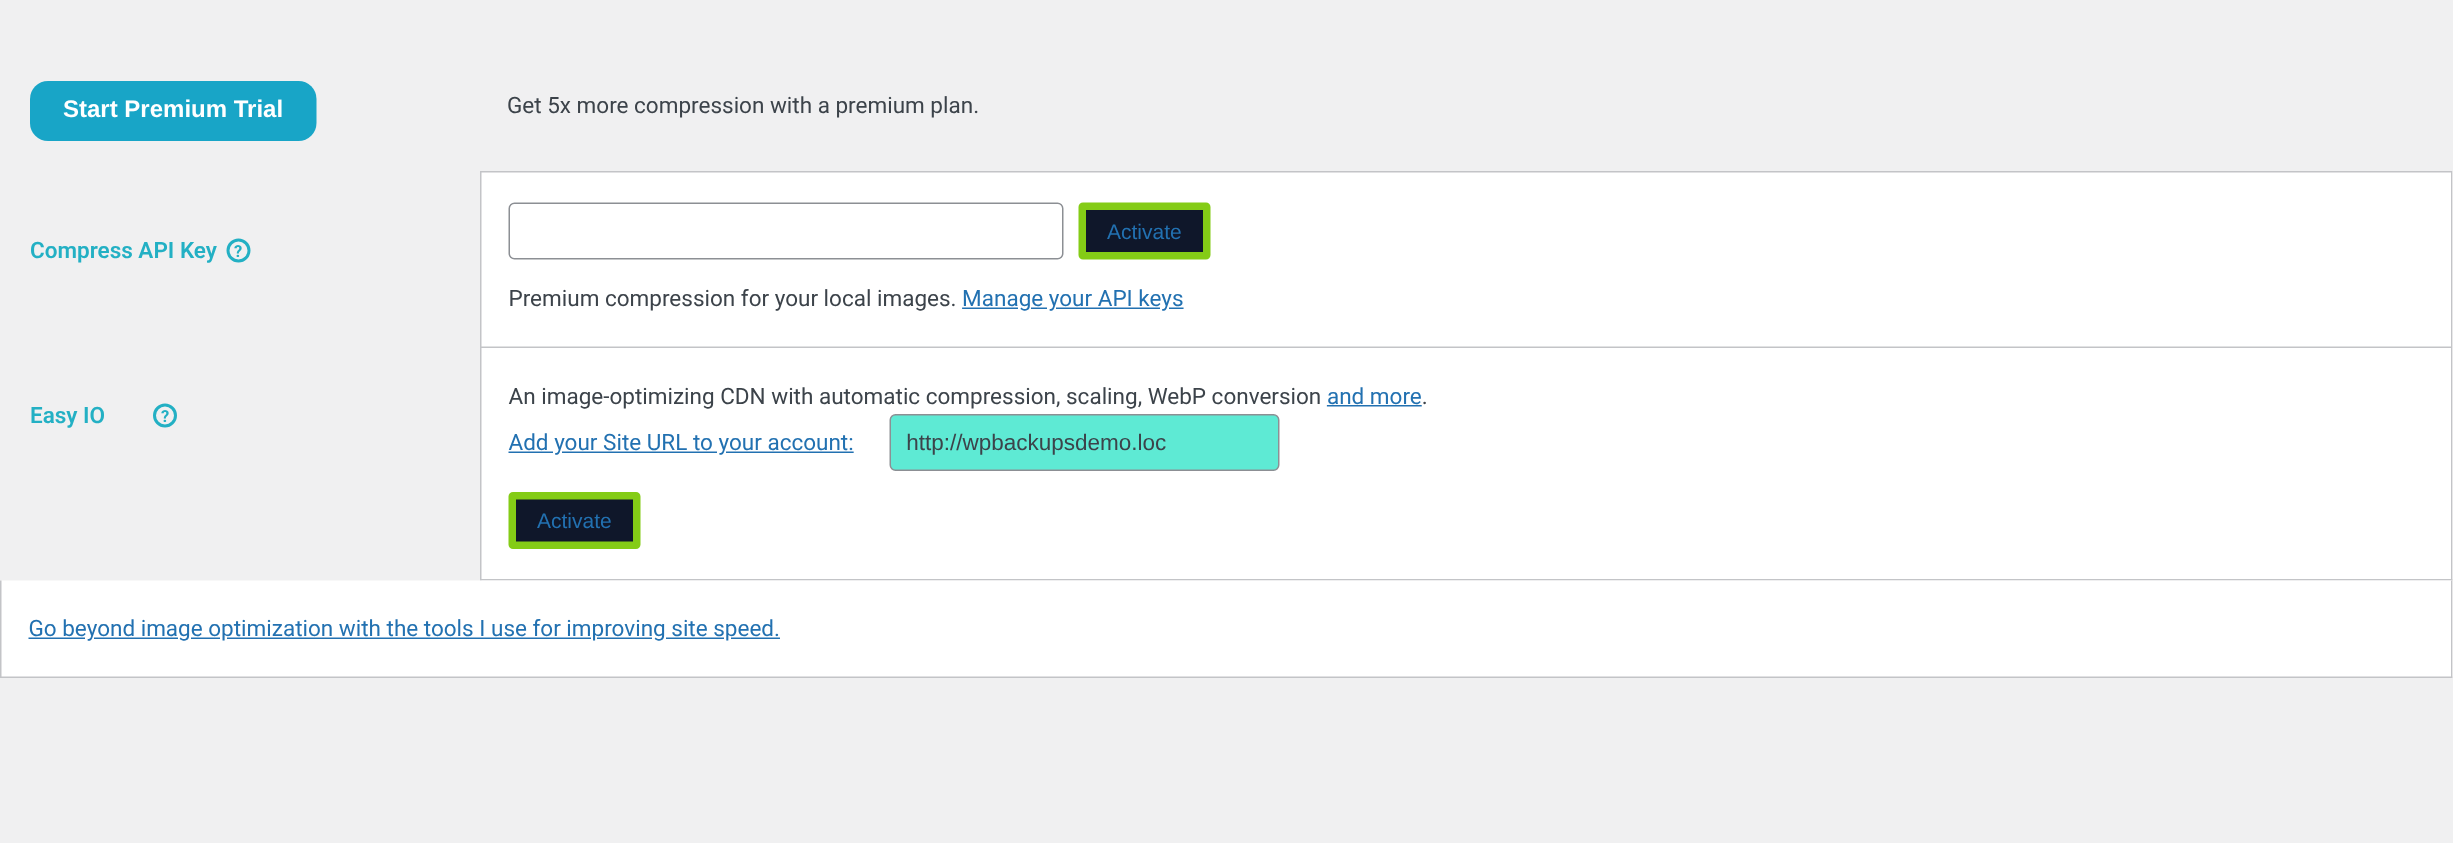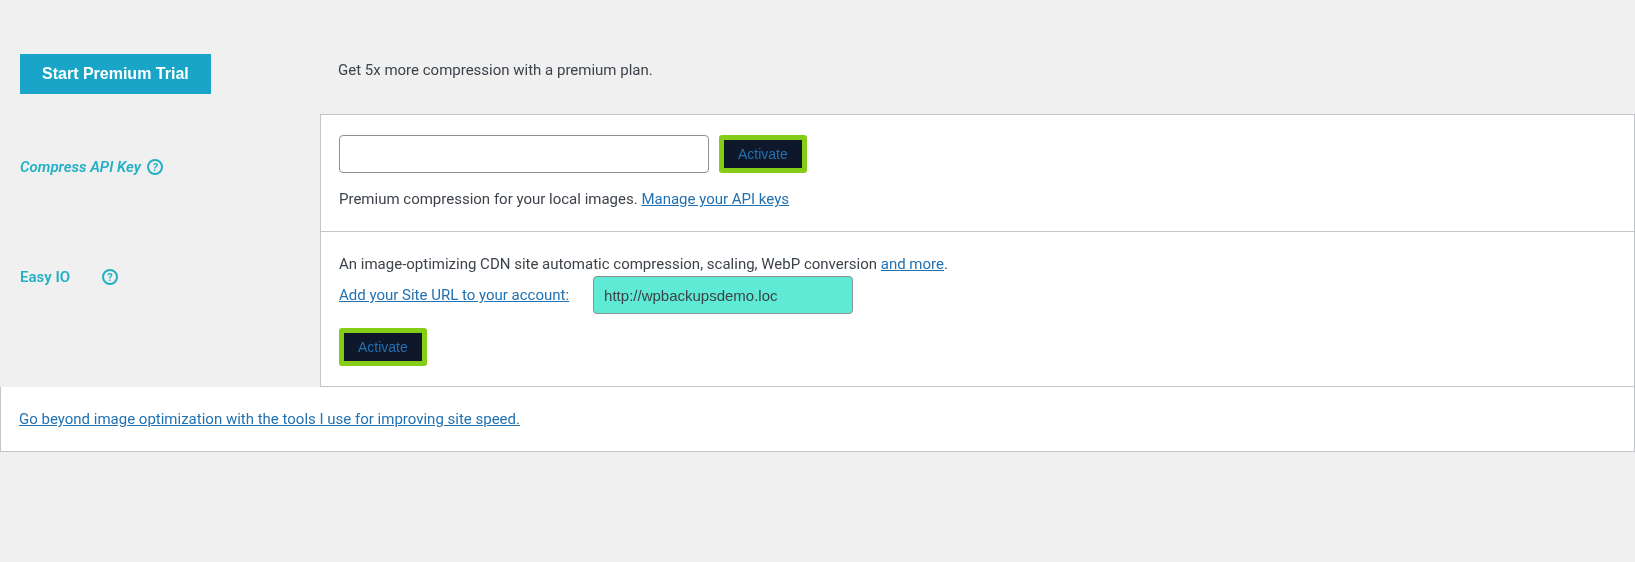--- a/index.html
+++ b/index.html
@@ -43,21 +43,21 @@
     background: #fff;
     border: 1px solid #c3c4c7;
   }
   .row.boxed + .row.boxed .content-col {
     border-top: none;
   }
   .btn-primary {
     background: #18a5c7;
     color: #fff;
     border: none;
-    border-radius: 0;
+    border-radius: 12px;
     padding: 11px 22px;
     font-size: 16px;
     font-weight: 600;
     cursor: pointer;
     display: inline-block;
   }
   .btn-secondary {
     background: #0f172a;
     border: 5px solid #84cc16;
     color: #2271b1;
@@ -138,21 +138,21 @@
   <div class="row">
     <div class="label-col premium-label">
       <button class="btn-primary">Start Premium Trial</button>
     </div>
     <div class="content-col" style="padding-top:38px;">
       <span>Get 5x more compression with a premium plan.</span>
     </div>
   </div>
 
   <div class="row boxed">
-    <div class="label-col" style="padding-top:44px;font-style:italic;">
+    <div class="label-col" style="padding-top:44px;">
       <span>Compress API Key</span>
       <span class="help-icon">?</span>
     </div>
     <div class="content-col">
       <div class="field-row">
         <input type="text" class="text-input" value="" style="">
         <button class="btn-secondary">Activate</button>
       </div>
       <div class="desc">
         <span>Premium compression for your local images. </span><a class="link">Manage your API keys</a>
@@ -160,21 +160,21 @@
     </div>
   </div>
 
   <div class="row boxed">
     <div class="label-col" style="padding-top:36px;gap:32px;">
       <span>Easy IO</span>
       <span class="help-icon">?</span>
     </div>
     <div class="content-col">
       <div class="desc">
-        <span>An image-optimizing CDN site automatic compression, scaling, WebP conversion </span><a class="link">and more</a><span>.</span>
+        <span>An image-optimizing CDN with automatic compression, scaling, WebP conversion </span><a class="link">and more</a><span>.</span>
       </div>
       <div class="inline-row">
         <a class="link">Add your Site URL to your account:</a>
         <input type="text" class="readonly-input" readonly="" value="http://wpbackupsdemo.loc" style="">
       </div>
       <div class="mt">
         <button class="btn-secondary">Activate</button>
       </div>
     </div>
   </div>

